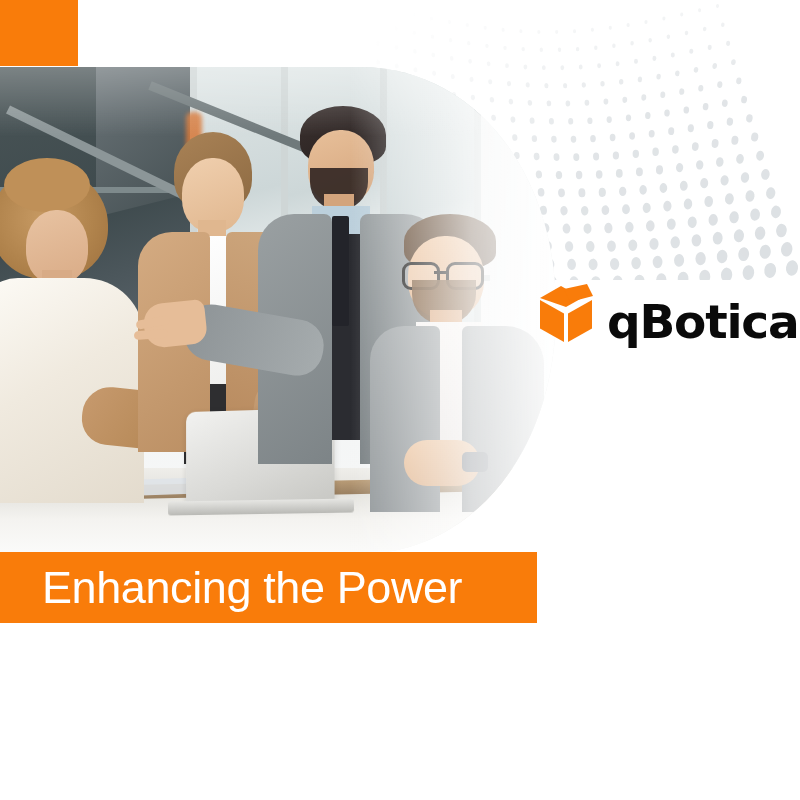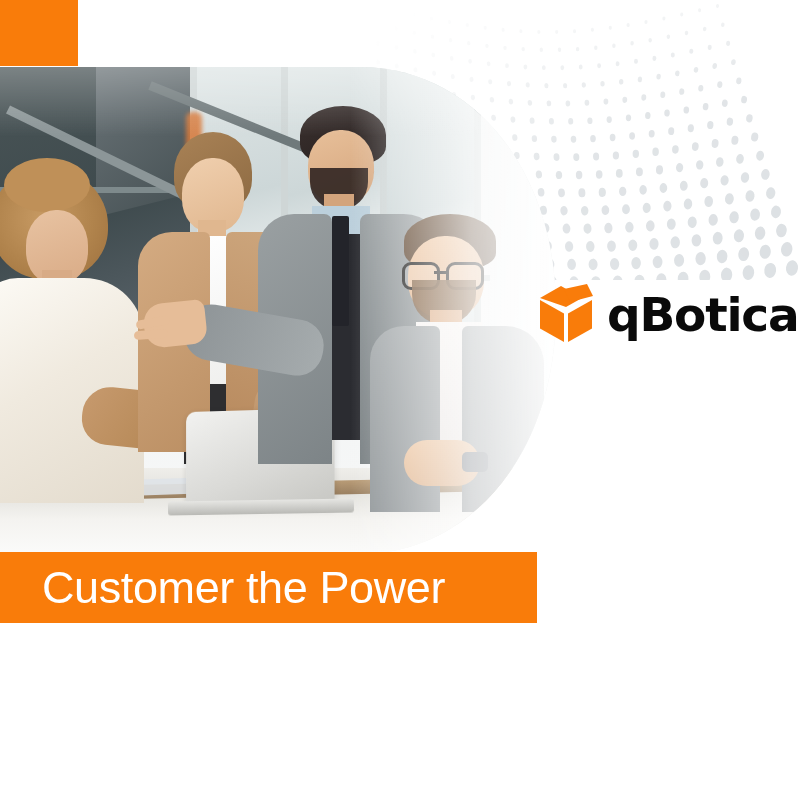--- a/index.html
+++ b/index.html
@@ -347,21 +347,21 @@
     background: linear-gradient(180deg, rgba(255,255,255,.28) 0%, rgba(255,255,255,0) 100%);
     pointer-events: none;
   }
 
   
   .logo {
     position: absolute;
     left: 537px;
     top: 283px;
     display: flex;
-    align-items: center;
+    align-items: flex-end;
     gap: 12px;
   }
   .logo-mark { width: 58px; height: 62px; display: block; }
   .logo-text {
     font-family: "DejaVu Sans", sans-serif;
     font-weight: bold;
     font-size: 47px;
     line-height: 1;
     color: #0a0a0a;
     letter-spacing: -1.2px;
@@ -842,17 +842,17 @@
       <path d="M3 15 L24 3 L45 15 L29 24 Z" fill="#F97C0A"></path>
 
       <path d="M27 6 L50 1 L56 13 L33 19 Z" fill="#F97C0A"></path>
 
       <path d="M6 17 L29 28 L52 17 L29 22 Z" fill="#FFFFFF" opacity="0.0"></path>
     </svg>
     <span class="logo-text">qBotica</span>
   </div>
 
   <div class="banner">
-    <span class="banner-text">Customer the Power</span>
+    <span class="banner-text">Enhancing the Power</span>
   </div>
 
 
 </div>
 
 </body></html>

